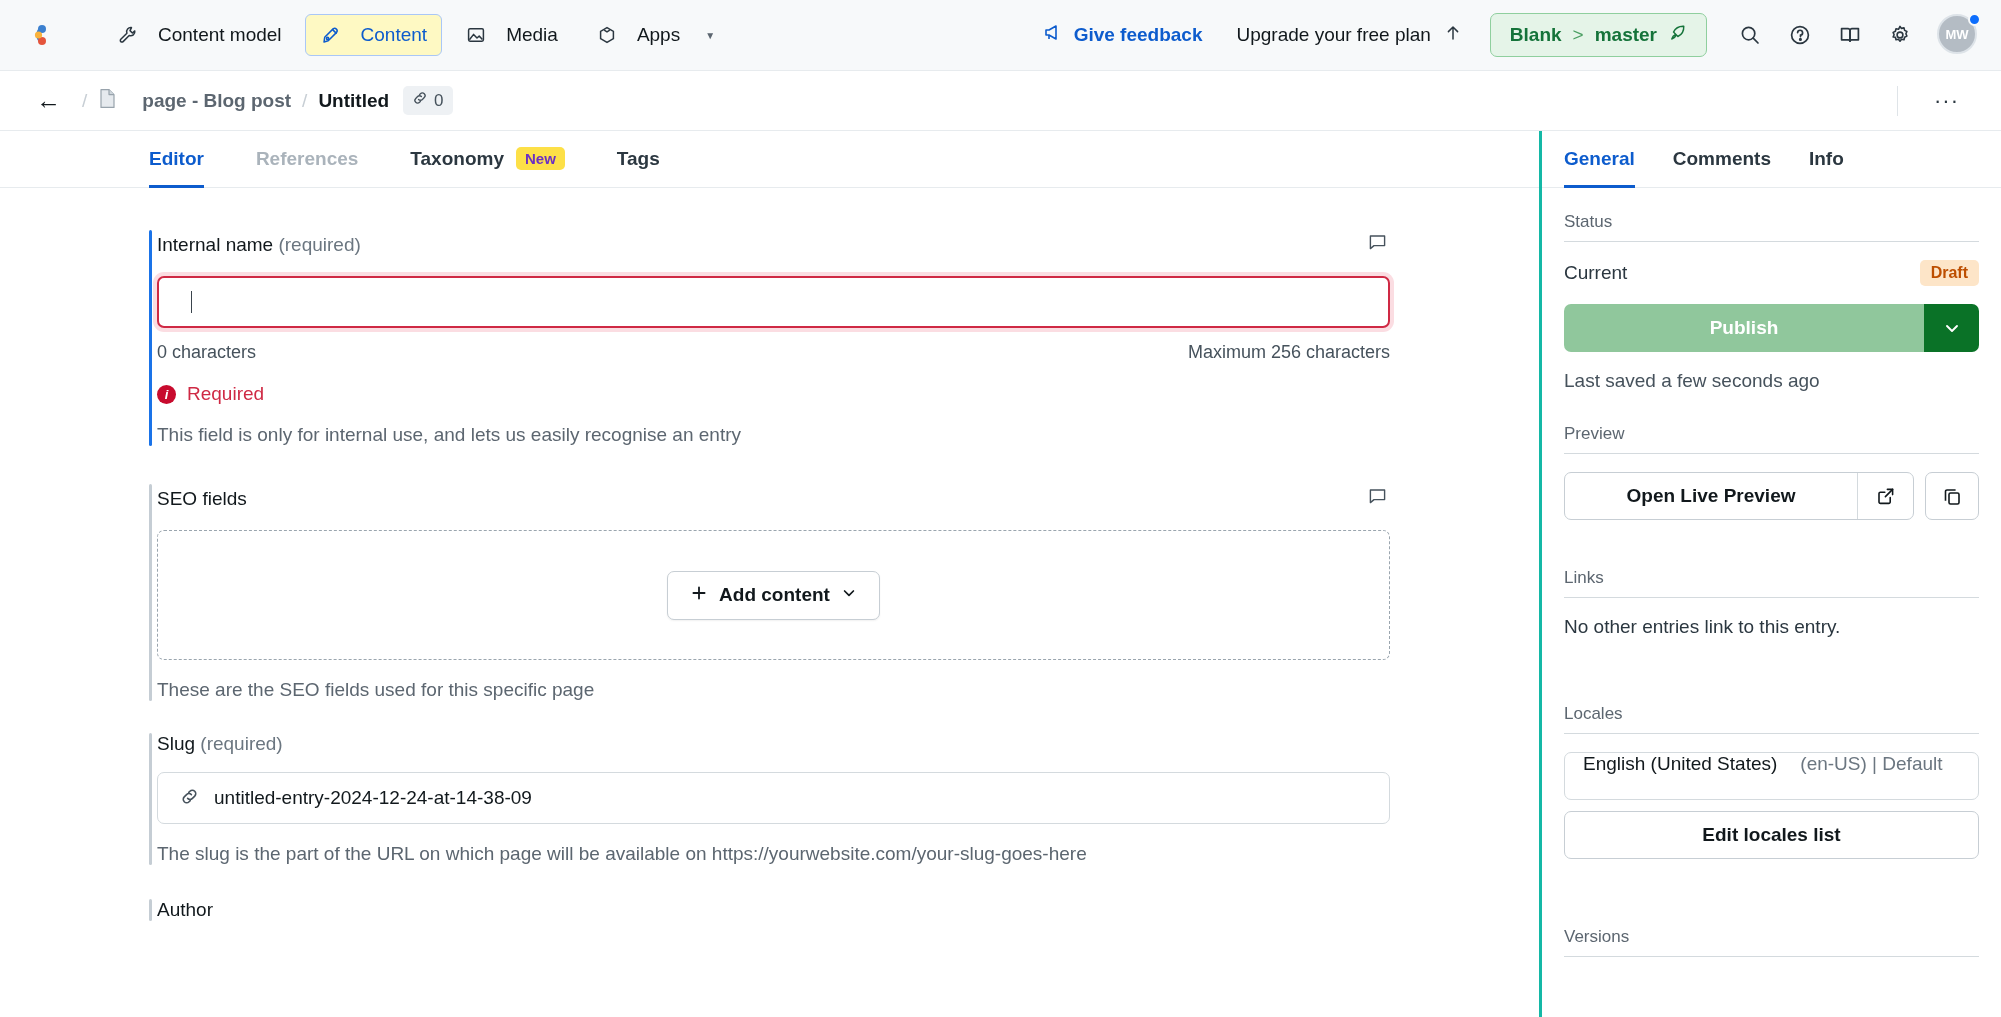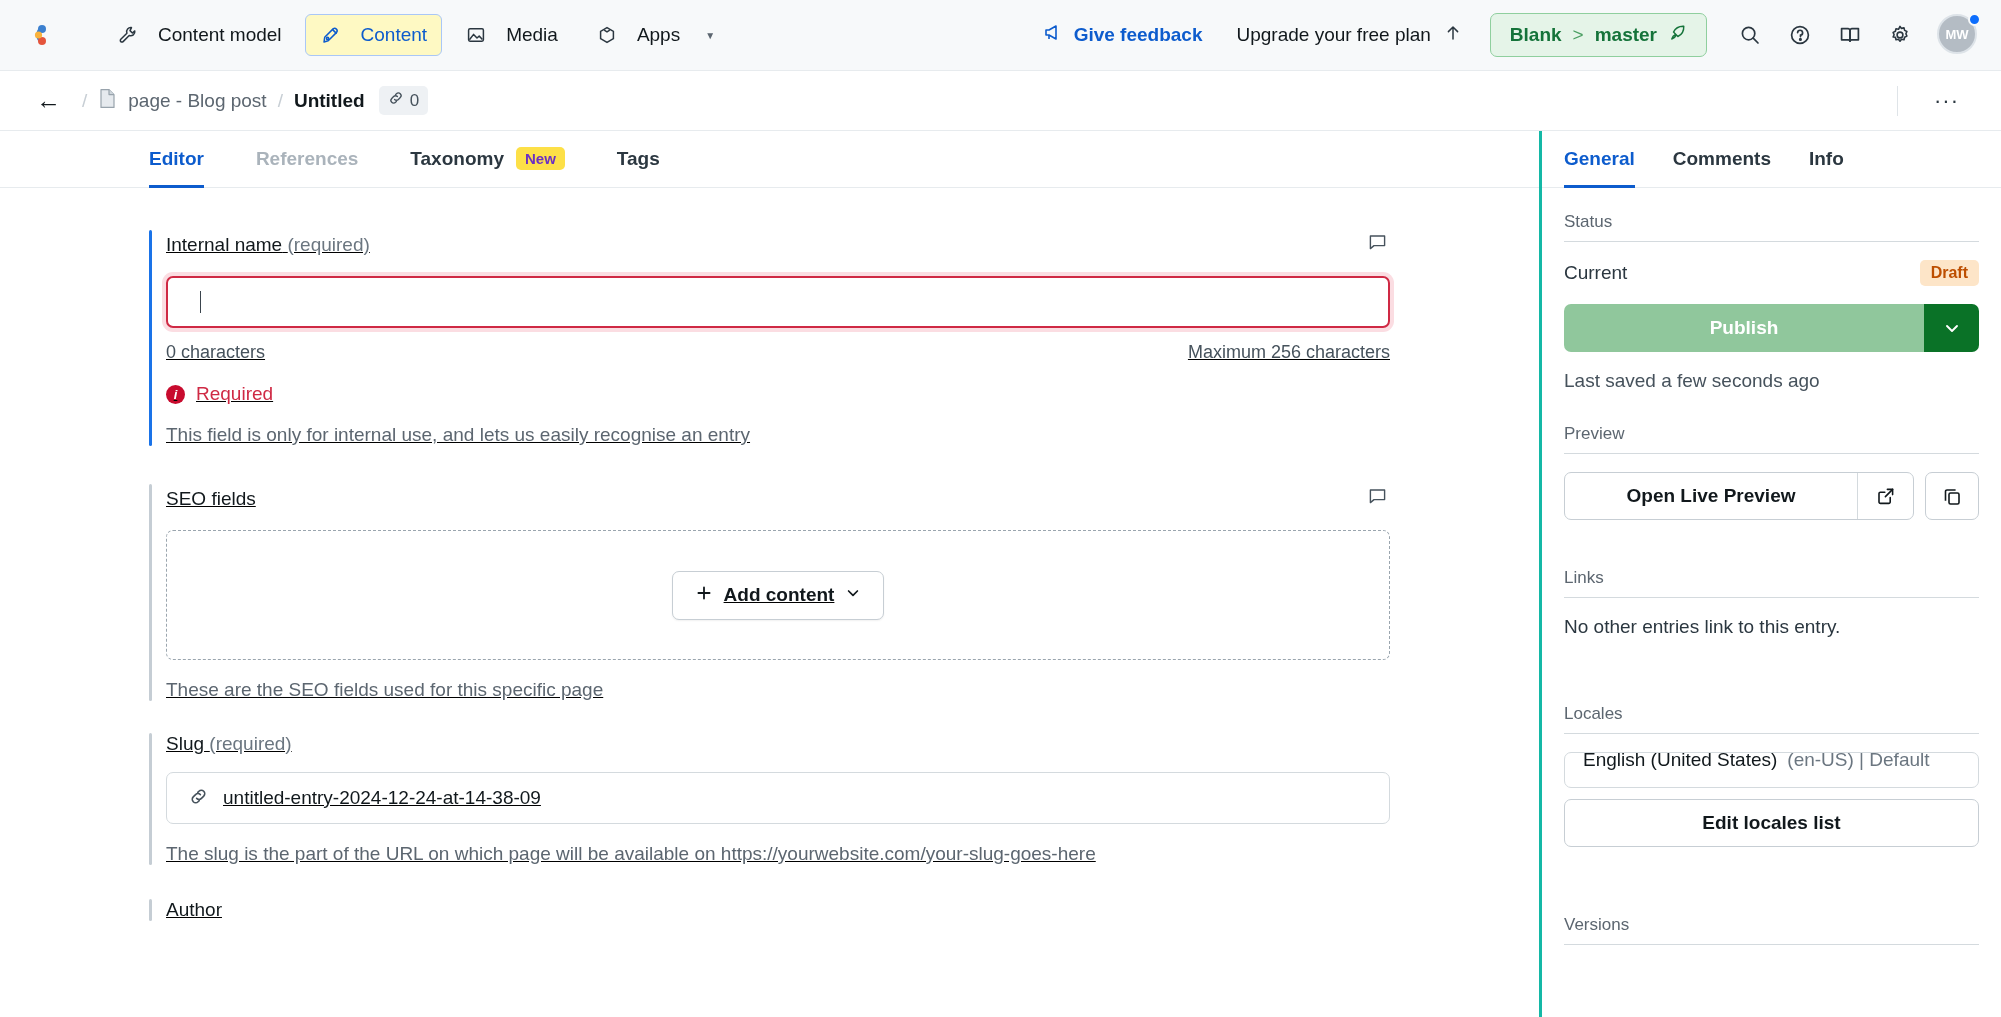--- a/index.html
+++ b/index.html
@@ -73,21 +73,21 @@
   }
 
   
   .breadcrumb-bar {
     height: 60px; background: #fff;
     border-bottom: 1px solid #e7ebee;
     display: flex; align-items: center; padding: 0 26px;
   }
   .back-arrow { font-size: 25px; color: #11181c; cursor: pointer; padding: 4px 10px; }
   .bc-slash { color: #c7ced4; font-size: 19px; margin: 0 11px; }
-  .bc-type { display: flex; align-items: center; gap: 11px; color: #5c6670; font-size: 19px; cursor: pointer; }
+  .bc-type { display: flex; align-items: center; gap: 25px; color: #5c6670; font-size: 19px; cursor: pointer; font-weight: bold; }
   .bc-title { font-size: 19px; font-weight: bold; color: #11181c; }
   .link-badge {
     display: inline-flex; align-items: center; gap: 6px;
     background: #eef1f4; border-radius: 5px; padding: 4px 9px;
     font-size: 17px; color: #46525c; margin-left: 14px; cursor: pointer;
   }
   .bc-right { margin-left: auto; display: flex; align-items: center; gap: 0; }
   .bc-divider { width: 1px; height: 30px; background: #dfe4e8; margin-right: 20px; }
   .dots-btn { font-size: 22px; color: #2b3740; cursor: pointer; padding: 3px 16px; letter-spacing: 1px; }
 
@@ -116,21 +116,21 @@
     height: 3px; background: #0d5ccd;
   }
   .tab.muted { color: #aab3bb; }
   .tab-badge {
     background: #fde047; color: #6b2fc4; font-size: 15px;
     font-weight: bold; padding: 3px 9px; border-radius: 5px;
   }
 
   
   .fields { padding: 42px 149px 0 149px; }
-  .field { position: relative; padding-left: 17px; margin-bottom: 26px; text-decoration: underline; }
+  .field { position: relative; padding-left: 8px; margin-bottom: 26px; }
   .field::before {
     content: ""; position: absolute; left: 0; top: 0; bottom: 0;
     width: 3px; background: #c5cdd4; border-radius: 2px;
   }
   .field.focused::before { background: #1a73e8; width: 3px; }
   .field-head {
     display: flex; align-items: center; justify-content: space-between;
     margin-bottom: 17px;
   }
   .field-label { font-size: 19px; color: #11181c; }
@@ -235,22 +235,22 @@
   .preview-ext {
     width: 56px; border-left: 1px solid #d4dade;
     display: flex; align-items: center; justify-content: center; cursor: pointer;
   }
   .copy-btn {
     width: 54px; height: 48px; border: 1px solid #c7ced4; border-radius: 7px;
     display: flex; align-items: center; justify-content: center; cursor: pointer; background:#fff;
   }
   .links-text { font-size: 19px; color: #2b3740; margin-bottom: 6px; }
   .locale-box {
-    border: 1px solid #d4dade; border-radius: 7px; height: 36px;
-    display: flex; align-items: flex-end; padding: 16px 18px;
+    border: 1px solid #d4dade; border-radius: 7px; height: 48px;
+    display: flex; align-items: flex-start; padding: 0 18px;
     font-size: 19px; color: #11181c; margin-bottom: 11px;
   }
   .locale-box .dim { color: #6b7680; }
   .edit-locales-btn {
     width: 100%; border: 1px solid #c7ced4; border-radius: 7px; height: 48px;
     background: #fff; font-size: 19px; font-weight: bold; color: #11181c;
     cursor: pointer; font-family: inherit;
   }
   .fade-bottom {
     position: absolute; left: 0; right: 0; bottom: 0; height: 44px;
@@ -565,20 +565,20 @@
           </svg>
         </div>
       </div>
 
       <div class="sec-title" style="margin-top:24px;">Links</div>
       <div class="links-text">No other entries link to this entry.</div>
 
       <div class="sec-title" style="margin-top:42px;">Locales</div>
       <div class="locale-box">
         <span>English (United States)</span>
-        <span class="dim" style="margin-left:10px;">(en-US) | Default</span>
+        <span class="dim" style="margin-left:23px;">(en-US) | Default</span>
       </div>
       <button class="edit-locales-btn">Edit locales list</button>
 
       <div class="sec-title" style="margin-top:44px;">Versions</div>
     </div>
   </div>
 </div>
 
 </body></html>

